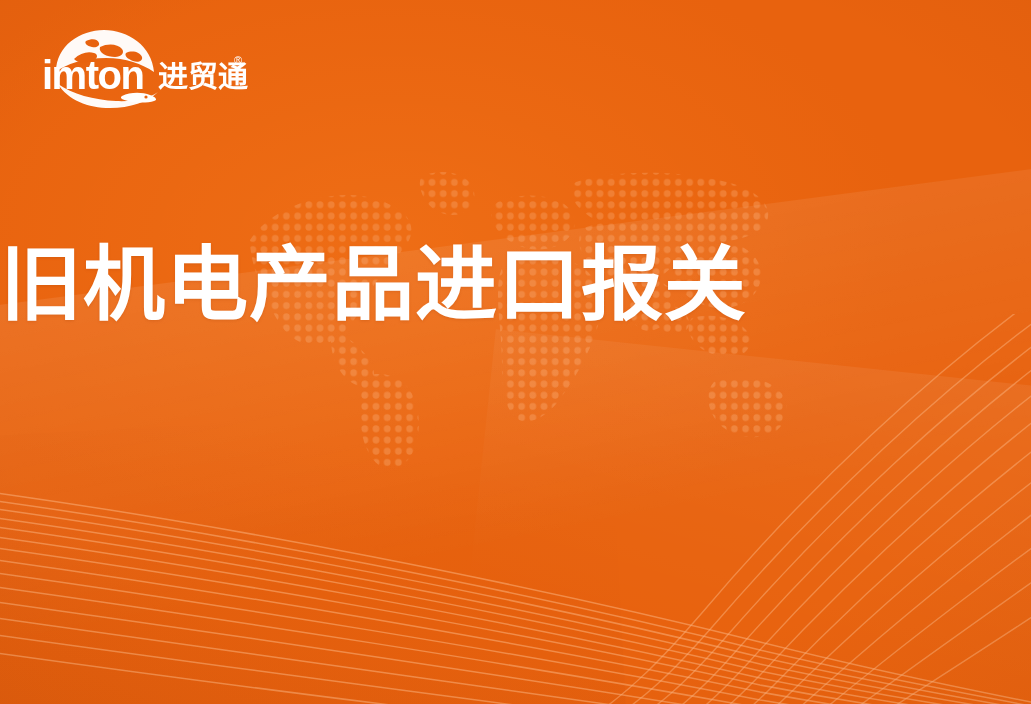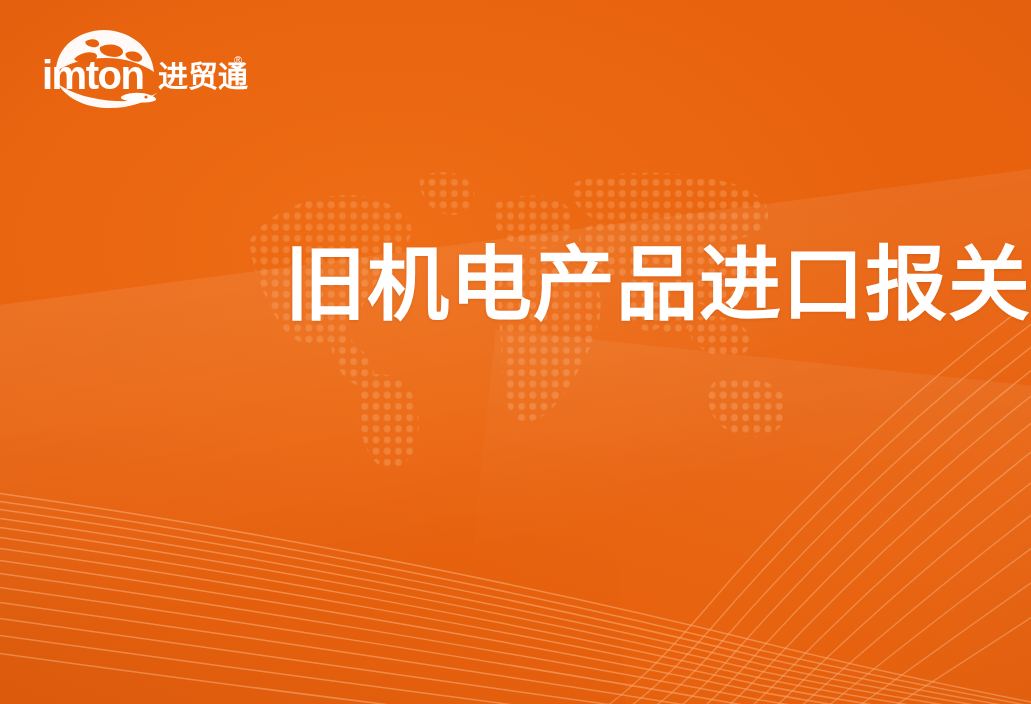--- a/index.html
+++ b/index.html
@@ -119,21 +119,21 @@
   }
   .logo svg { display: block; width: 100%; height: 100%; }
 
   
 
   .title-block {
     position: absolute;
     left: 0;
     right: 0;
     top: 233px;
-    text-align: right;
+    text-align: left;
     user-select: none;
   }
 
   .title-line {
     color: #ffffff;
     font-weight: 700;
     letter-spacing: 0.012em;
     white-space: nowrap;
     text-shadow: 0 1px 3px rgba(150,55,4,0.20);
   }

